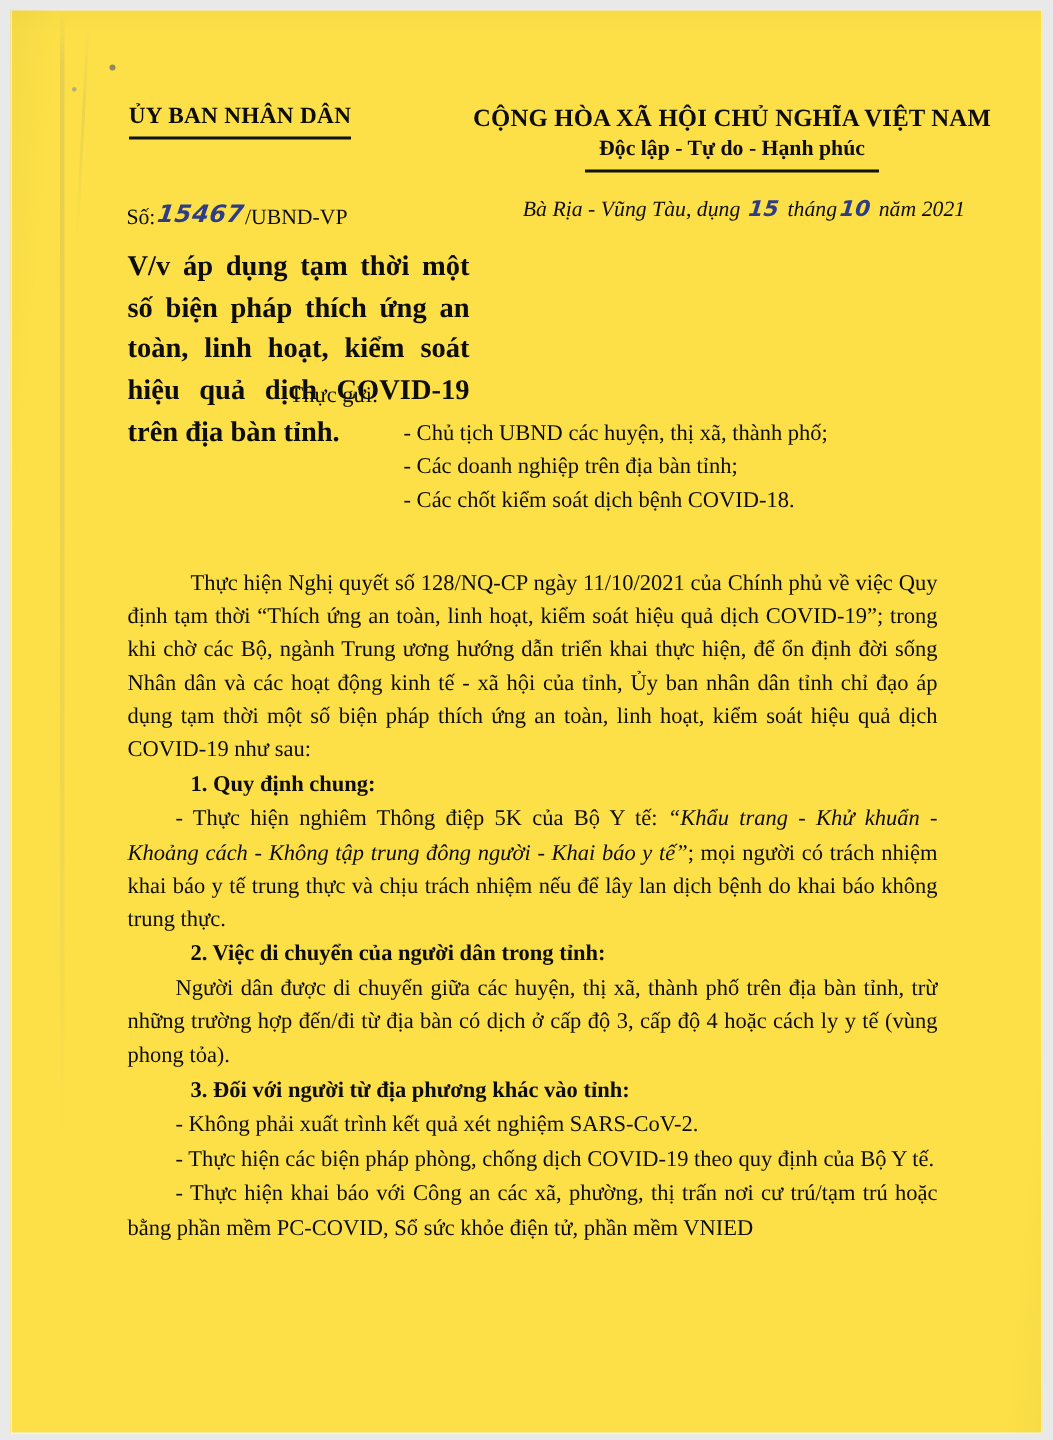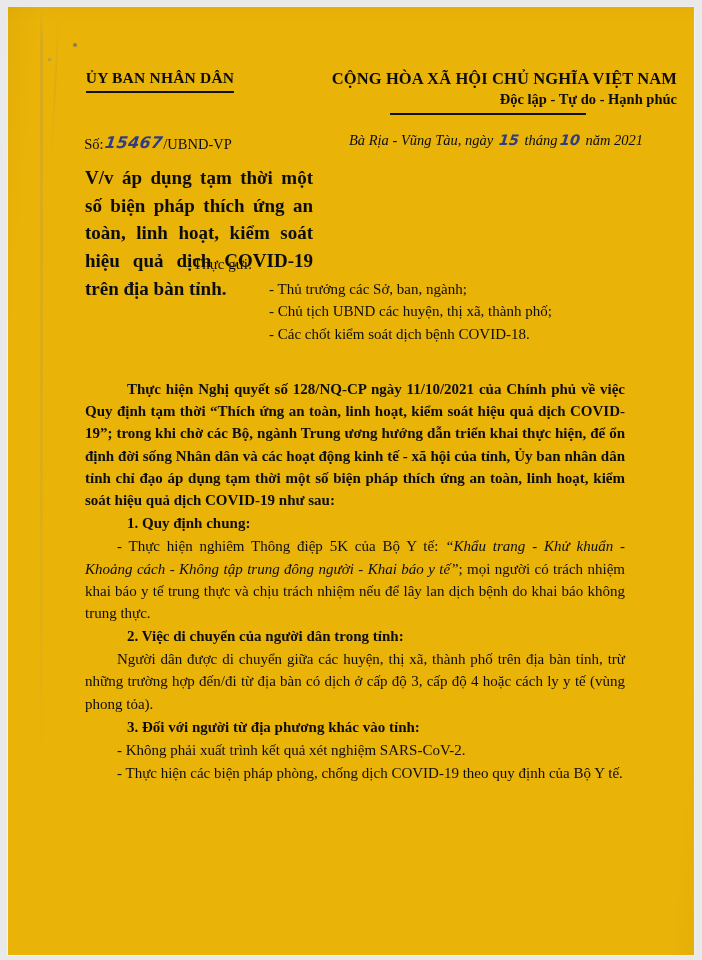--- a/index.html
+++ b/index.html
@@ -20,21 +20,21 @@
     -webkit-font-smoothing: antialiased;
   }
 
   
   .paper {
     position: absolute;
     left: 7px;
     top: 6px;
     width: 688px;
     height: 950px;
-    background: #eab308;
+    background: #fde047;
     box-shadow: 0 0 0 1px #f3f3f3 inset;
   }
 
   
   .paper-tint {
     position: absolute;
     inset: 0;
     background:
       linear-gradient(95deg, rgba(0,0,0,0.030) 0px, rgba(0,0,0,0.0) 34px),
       linear-gradient(275deg, rgba(0,0,0,0.022) 0px, rgba(0,0,0,0.0) 26px),
@@ -114,21 +114,21 @@
     align-items: flex-start;
   }
   .masthead-left {
     width: 292px;
     text-align: center;
     padding-left: 14px;
     box-sizing: border-box;
   }
   .masthead-right {
     flex: 1;
-    text-align: right;
+    text-align: center;
     padding-right: 18px;
     box-sizing: border-box;
   }
 
   .org-line {
     font-weight: bold;
     font-size: 15.5px;
     letter-spacing: .2px;
     line-height: 1.32;
   }
@@ -238,21 +238,21 @@
     top: 372px;
     width: 540px;
     font-size: 15px;
     line-height: 1.48;
   }
   .body-block p {
     margin: 0 0 1px 0;
     text-align: justify;
     text-align-last: left;
   }
-  .indent   { text-indent: 42px; font-weight: bold; }
+  .indent   { text-indent: 42px; }
   .indent-s { text-indent: 32px; }
   .ital     { font-style: italic; }
   .heading  { font-weight: bold; text-indent: 42px; margin-top: 3px; }
   .sub      { text-indent: 32px; }
   .gap-sm   { margin-top: 2px; }
 </style>
 </head>
 <body>
 
 <div class="scan-viewport">
@@ -275,33 +275,33 @@
           <div class="motto-line">Độc lập - Tự do - Hạnh phúc</div>
           <div class="rule rule-right"></div>
         </div>
       </div>
 
       <div class="docnum">
         <span>Số:</span><span class="hand">15467</span><span>/UBND-VP</span>
       </div>
 
       <div class="dateline">
-        <span>Bà Rịa - Vũng Tàu, ngày</span>
+        <span>Bà Rịa - Vũng Tàu, dụng</span>
         <span class="hand-date">15</span>
         <span>tháng</span><span class="hand-date">10</span>
         <span>năm 2021</span>
       </div>
 
       <div class="subject">V/v áp dụng tạm thời một số biện pháp thích ứng an toàn, linh hoạt, kiểm soát hiệu quả dịch COVID-19 trên địa bàn tỉnh.</div>
 
       <div class="recipients">
         <div class="recipients-label">Thực gửi:</div>
         <ul class="recipient-list">
-          <li>- Thủ trưởng các Sở, ban, ngành;</li>
           <li>- Chủ tịch UBND các huyện, thị xã, thành phố;</li>
+          <li>- Các doanh nghiệp trên địa bàn tỉnh;</li>
           <li>- Các chốt kiểm soát dịch bệnh COVID-18.</li>
         </ul>
       </div>
 
       <div class="body-block">
 
         <p class="indent">Thực hiện Nghị quyết số 128/NQ-CP ngày 11/10/2021 của Chính phủ về việc Quy định tạm thời “Thích ứng an toàn, linh hoạt, kiểm soát hiệu quả dịch COVID-19”; trong khi chờ các Bộ, ngành Trung ương hướng dẫn triển khai thực hiện, để ổn định đời sống Nhân dân và các hoạt động kinh tế - xã hội của tỉnh, Ủy ban nhân dân tỉnh chỉ đạo áp dụng tạm thời một số biện pháp thích ứng an toàn, linh hoạt, kiểm soát hiệu quả dịch COVID-19 như sau:</p>
 
 
         <p class="heading">1. Quy định chung:</p>
@@ -312,17 +312,18 @@
         <p class="heading">2. Việc di chuyển của người dân trong tỉnh:</p>
 
         <p class="indent-s">Người dân được di chuyển giữa các huyện, thị xã, thành phố trên địa bàn tỉnh, trừ những trường hợp đến/đi từ địa bàn có dịch ở cấp độ 3, cấp độ 4 hoặc cách ly y tế (vùng phong tỏa).</p>
 
         <p class="heading">3. Đối với người từ địa phương khác vào tỉnh:</p>
 
         <p class="sub">- Không phải xuất trình kết quả xét nghiệm SARS-CoV-2.</p>
 
         <p class="sub gap-sm">- Thực hiện các biện pháp phòng, chống dịch COVID-19 theo quy định của Bộ Y tế.</p>
 
+        <p class="sub gap-sm">- Thực hiện khai báo với Công an các xã, phường, thị trấn nơi cư trú/tạm trú hoặc bằng phần mềm PC-COVID, Sổ sức khỏe điện tử, phần mềm VNIED</p>
 
       </div>
     </div>
   </div>
 </div>
 
 </body></html>

